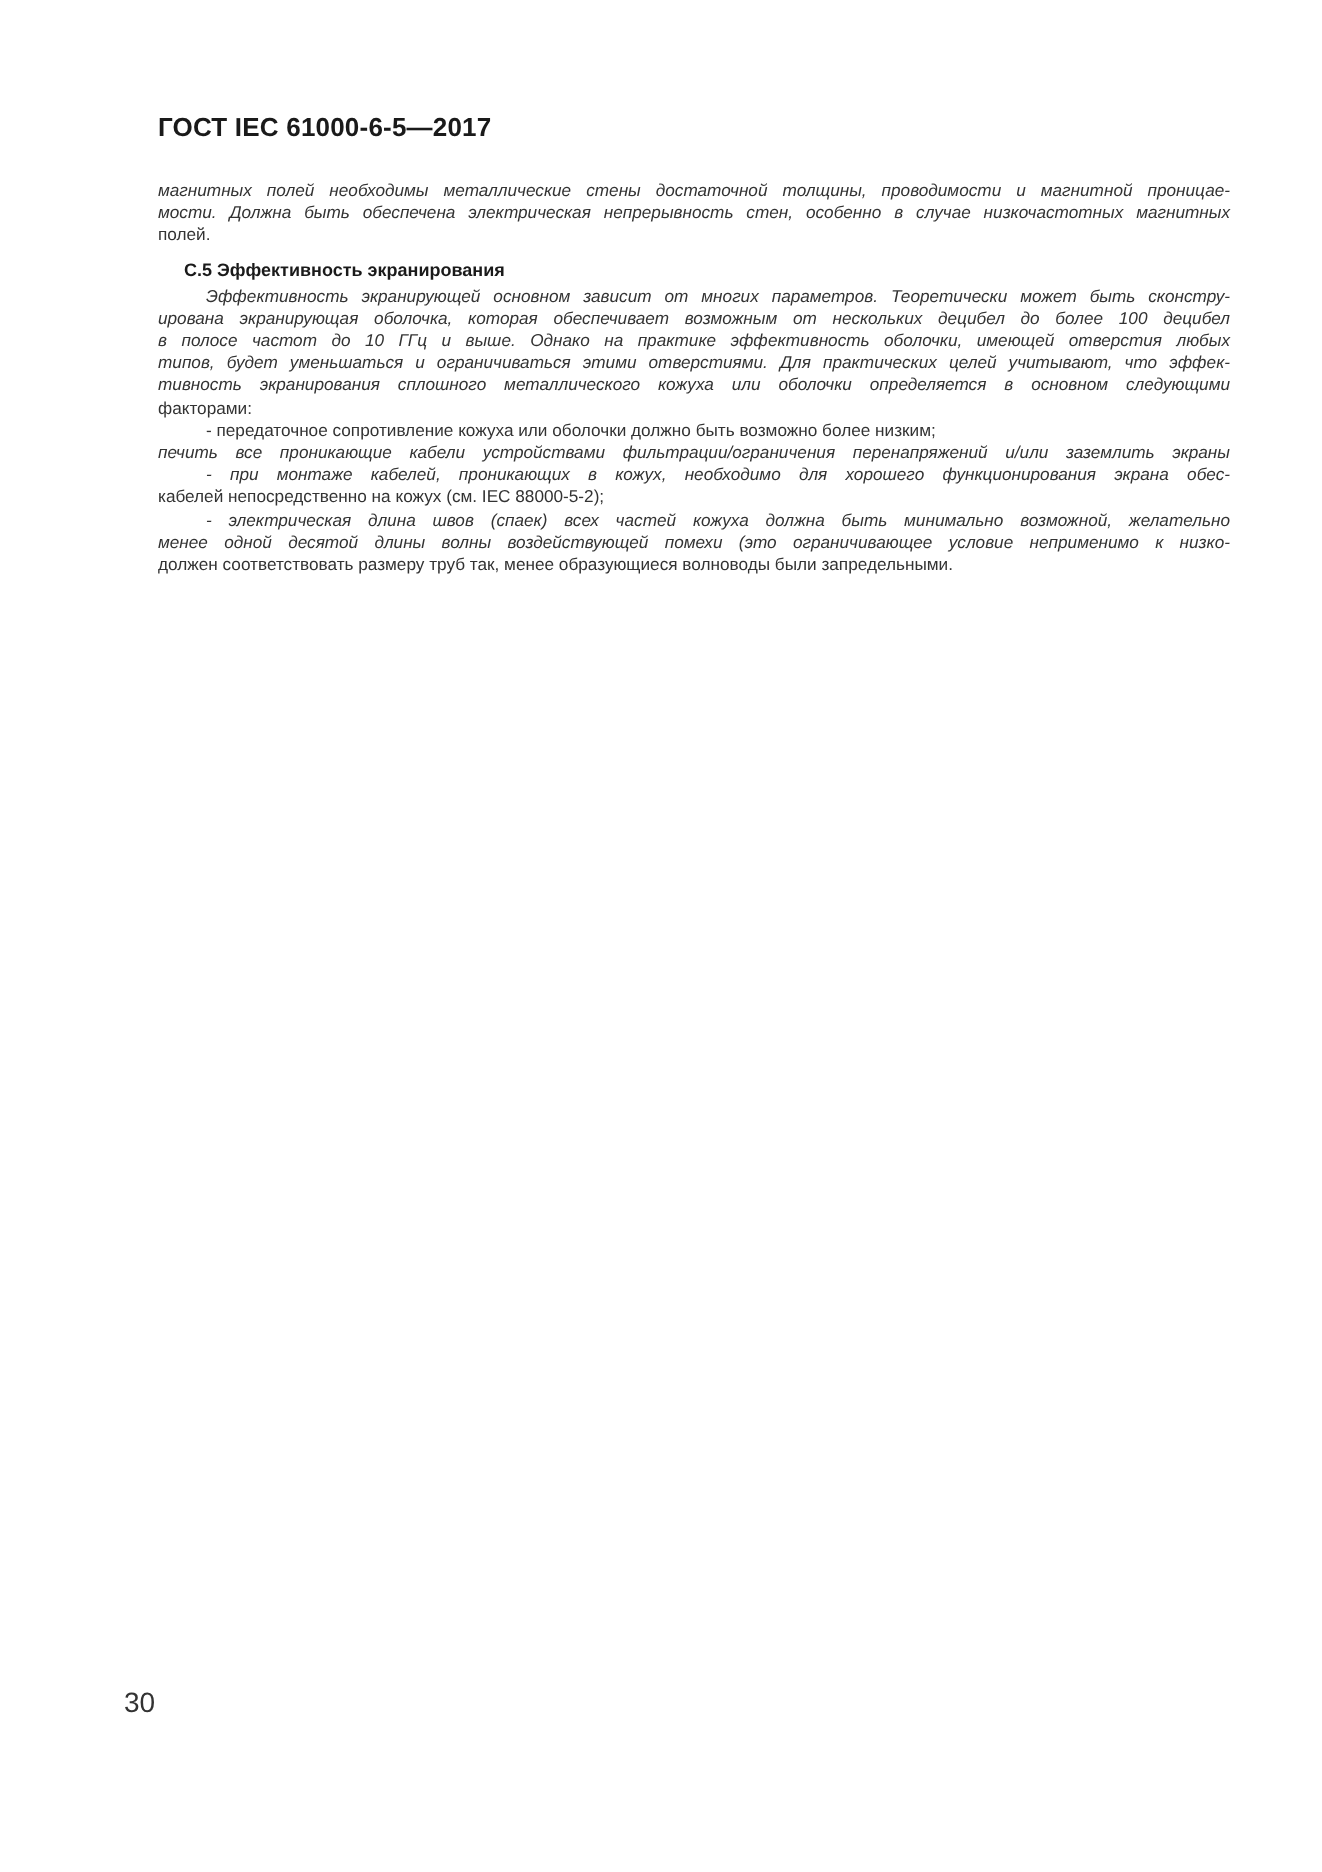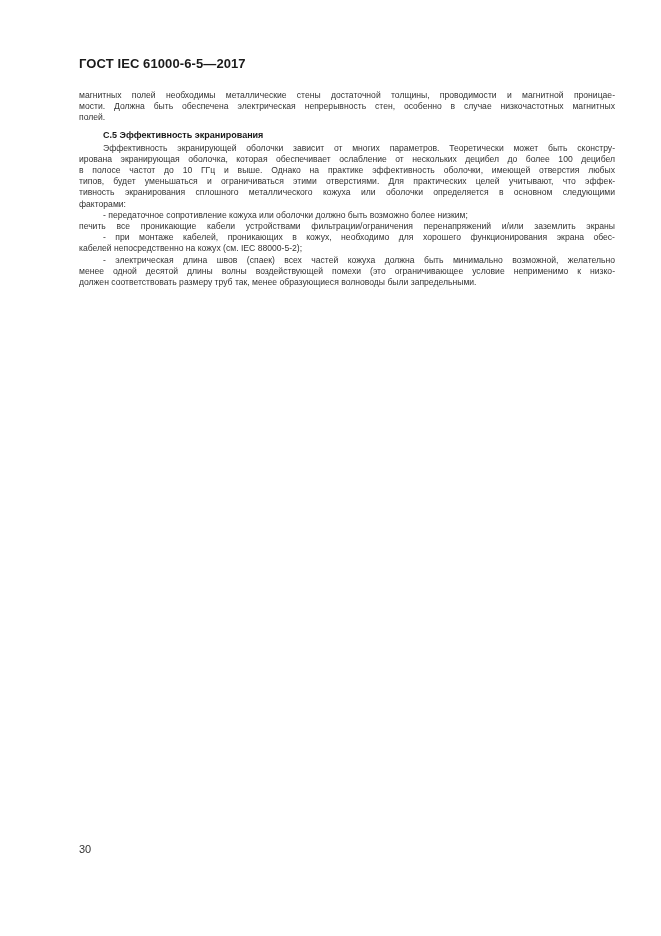--- a/index.html
+++ b/index.html
@@ -11,45 +11,45 @@
       position: absolute; left: 79px; top: 56px;
       font-size: 13px; font-weight: bold; color: #1a1a1a; letter-spacing: 0.1px;
     }
     .content {
       position: absolute; left: 79px; top: 90px; width: 536px;
       font-size: 8.6px; line-height: 11.2px; color: #333;
     }
     .ind { padding-left: 24px; }
     .section-title {
       font-weight: bold; font-size: 9px; color: #1a1a1a;
-      margin: 5px 0 2px 24px; line-height: 12px;
+      margin: 5px 0 2px 13px; line-height: 12px;
     }
-    .justify { text-align: justify; text-align-last: justify; white-space: nowrap; }
+    .justify { text-align: justify; text-align-last: justify; white-space: nowrap; font-style: italic; }
     .nojust { text-align: center; text-align-last: left; white-space: nowrap; }
     .pagenum {
-      position: absolute; left: 79px; top: 843px; font-size: 11px; color: #333;
+      position: absolute; left: 62px; top: 843px; font-size: 14px; color: #333;
     }
   </style>
 </head>
 <body>
 
 <div class="header">ГОСТ IEC 61000-6-5—2017</div>
 
 <div class="content">
   <div>
     <div class="justify">магнитных полей необходимы металлические стены достаточной толщины, проводимости и магнитной проницае-</div>
     <div class="justify">мости. Должна быть обеспечена электрическая непрерывность стен, особенно в случае низкочастотных магнитных</div>
     <div class="nojust">полей.</div>
   </div>
 
   <div class="section-title">С.5  Эффективность экранирования</div>
 
   <div>
-    <div class="justify ind">Эффективность экранирующей оболочки зависит от многих параметров. Теоретически может быть сконстру-</div>
-    <div class="justify">ирована экранирующая оболочка, которая обеспечивает ослабление от нескольких децибел до более 100 децибел</div>
+    <div class="justify ind">Эффективность экранирующей основном зависит от многих параметров. Теоретически может быть сконстру-</div>
+    <div class="justify">ирована экранирующая оболочка, которая обеспечивает возможным от нескольких децибел до более 100 децибел</div>
     <div class="justify">в полосе частот до 10 ГГц и выше. Однако на практике эффективность оболочки, имеющей отверстия любых</div>
     <div class="justify">типов, будет уменьшаться и ограничиваться этими отверстиями. Для практических целей учитывают, что эффек-</div>
     <div class="justify">тивность экранирования сплошного металлического кожуха или оболочки определяется в основном следующими</div>
     <div class="nojust">факторами:</div>
   </div>
 
   <div>
     <div>
       <div class="nojust ind">- передаточное сопротивление кожуха или оболочки должно быть возможно более низким;</div>
     </div>

